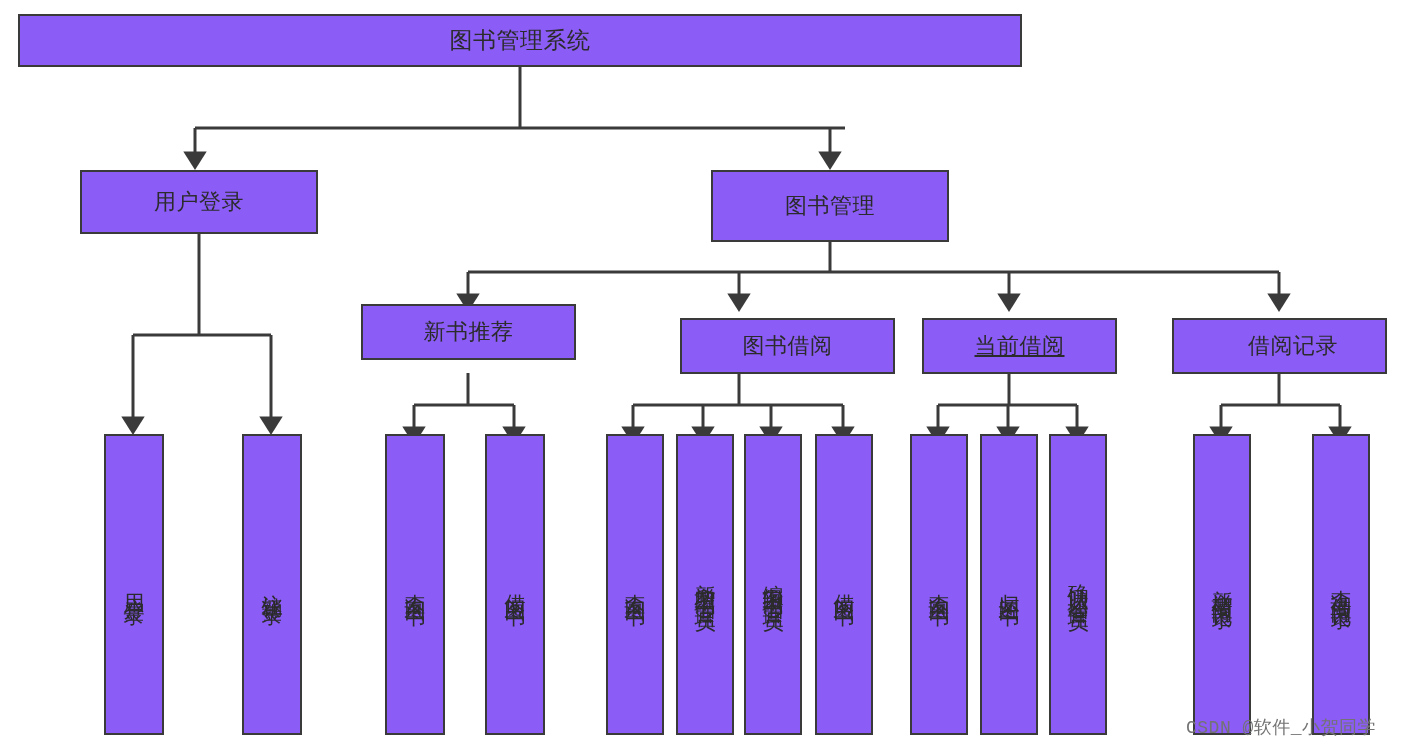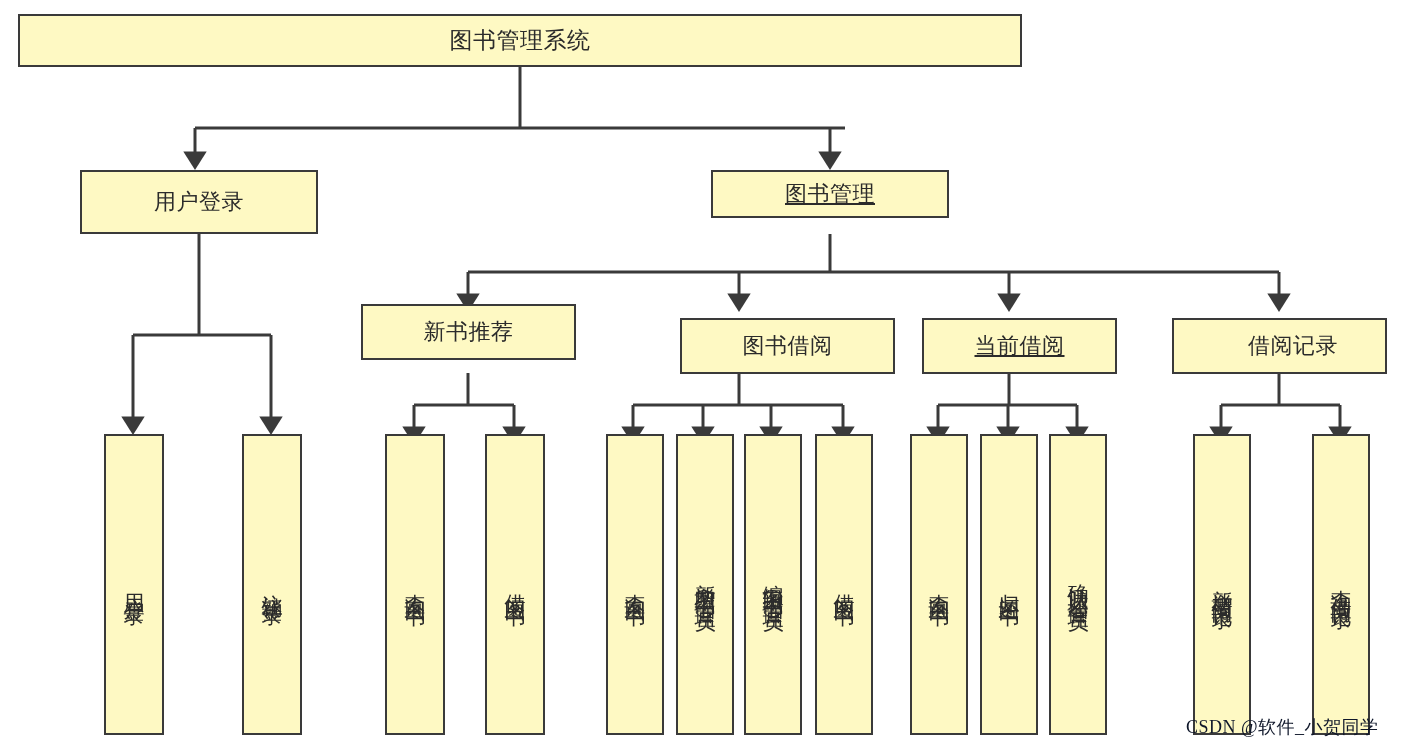--- a/index.html
+++ b/index.html
@@ -22,21 +22,21 @@
     position: absolute;
     left: 0;
     top: 0;
     width: 1405px;
     height: 747px;
     pointer-events: none;
   }
   .node {
     position: absolute;
     box-sizing: border-box;
-    background: #fef9c3;
+    background: #8b5cf6;
     border: 2px solid #3a3a3a;
     display: flex;
     align-items: center;
     justify-content: center;
     color: #2b2b2b;
   }
   .node-label {
     display: block;
     text-align: center;
     line-height: 1.38;
@@ -61,24 +61,24 @@
     font-size: 21px;
     line-height: 1.05;
     letter-spacing: 4px;
     max-height: 100%;
   }
   #watermark {
     position: absolute;
     left: 1186px;
     top: 715px;
     font-size: 18px;
-    color: #0f172a;
+    color: #737373;
     white-space: nowrap;
     letter-spacing: 0.5px;
-    font-family: Liberation Serif, serif;
+    font-family: Liberation Mono, monospace;
   }
 </style>
 </head>
 <body>
 
 <div id="diagram-root">
 
   <svg id="edges-layer" viewBox="0 0 1405 747" width="1405" height="747" xmlns="http://www.w3.org/2000/svg">
     <defs>
       <marker id="arrow" markerWidth="9" markerHeight="9" refX="2.2" refY="4.5" orient="auto" markerUnits="strokeWidth">
@@ -129,21 +129,21 @@
     </g>
   </svg>
 
   <div class="node horiz root" style="left:18px; top:14px; width:1004px; height:53px;">
     <span class="node-label">图书管理系统</span>
   </div>
 
   <div class="node horiz" style="left:80px; top:170px; width:238px; height:64px;">
     <span class="node-label">用户登录</span>
   </div>
-  <div class="node horiz" style="left:711px; top:170px; width:238px; height:48px;text-decoration:underline;">
+  <div class="node horiz" style="left:711px; top:170px; width:238px; height:72px;">
     <span class="node-label">图书管理</span>
   </div>
 
   <div class="node horiz" style="left:361px; top:304px; width:215px; height:56px;">
     <span class="node-label">新书推荐</span>
   </div>
   <div class="node horiz" style="left:632px; top:318px; width:215px; height:56px;margin-left:48px;">
     <span class="node-label">图书借阅</span>
   </div>
   <div class="node horiz" style="left:922px; top:318px; width:195px; height:56px;text-decoration:underline;">

